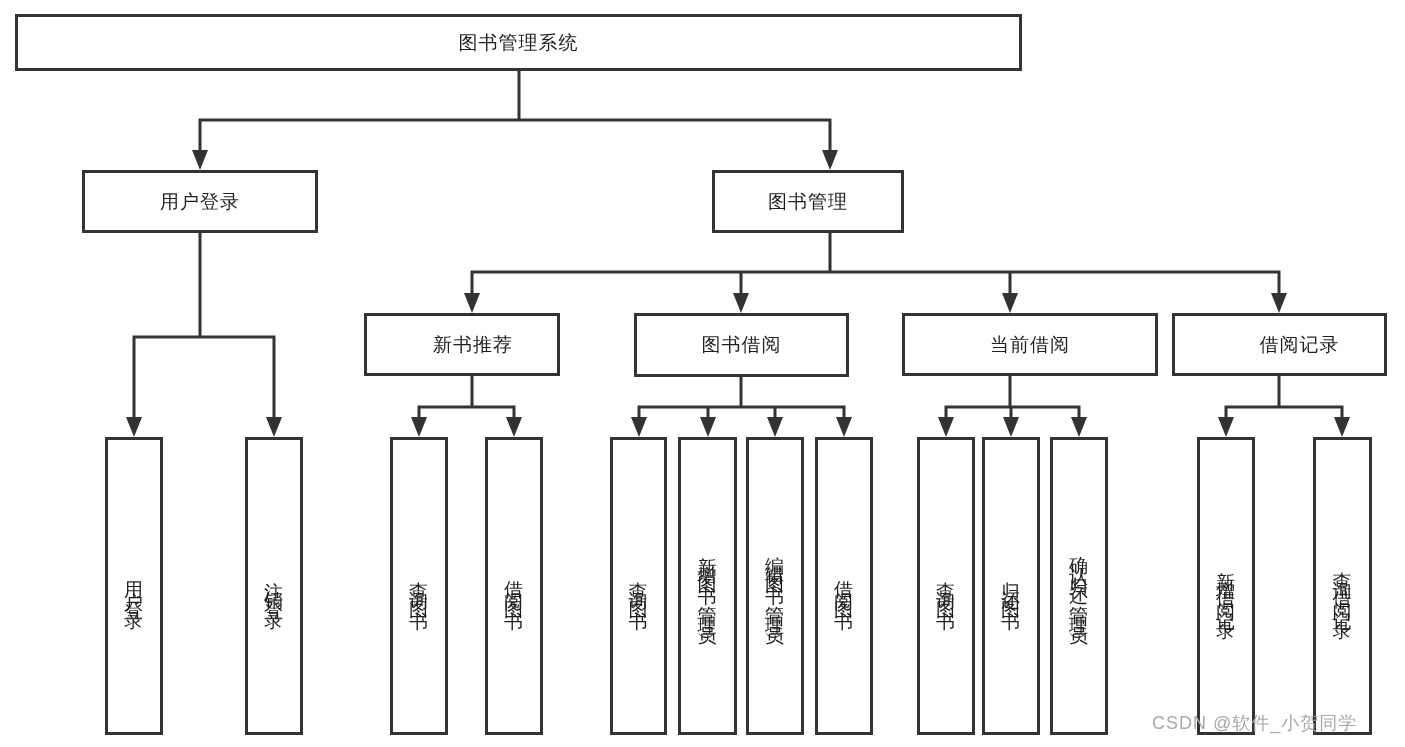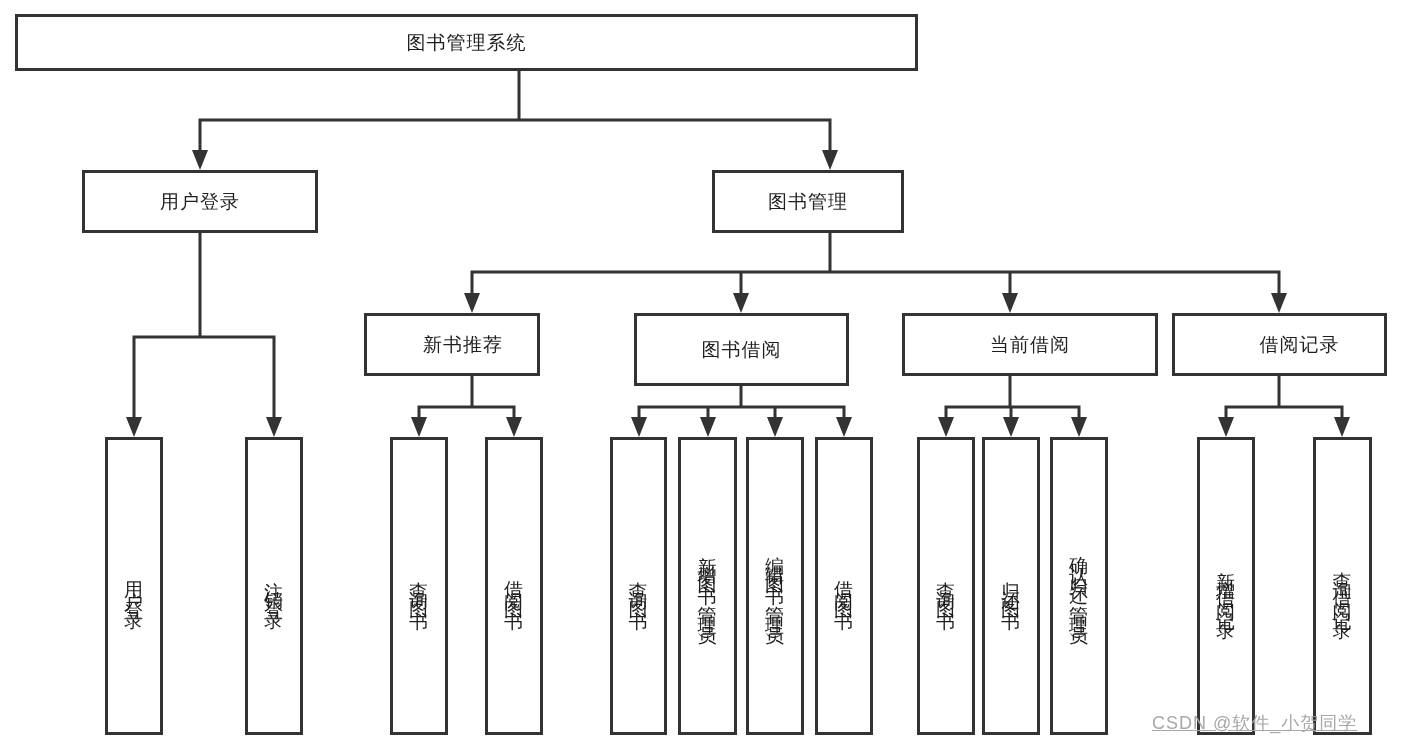--- a/index.html
+++ b/index.html
@@ -42,21 +42,20 @@
     white-space:nowrap;
   }
   .watermark{
     position:absolute;
     left:1152px;top:711px;
     z-index:5;
     font-size:18px;
     letter-spacing:1px;
     color:var(--watermark);
     white-space:nowrap;
-    text-decoration:underline;
   }
 </style>
 </head>
 <body>
 
 <div class="canvas">
 
   <svg class="edges" width="1405" height="747" viewBox="0 0 1405 747">
     <path class="l" d="
       M519 68 V120
@@ -92,35 +91,35 @@
       M700 417 L716 417 L708 437 Z
       M767 417 L783 417 L775 437 Z
       M836 417 L852 417 L844 437 Z
       M938 417 L954 417 L946 437 Z
       M1003 417 L1019 417 L1011 437 Z
       M1071 417 L1087 417 L1079 437 Z
       M1218 417 L1234 417 L1226 437 Z
       M1334 417 L1350 417 L1342 437 Z"></path>
   </svg>
 
-  <div class="node" style="left:15px;top:14px;width:903px;height:57px;">
+  <div class="node" style="left:15px;top:14px;width:1007px;height:57px;">
     <span class="lbl">图书管理系统</span>
   </div>
 
   <div class="node" style="left:82px;top:170px;width:236px;height:63px;">
     <span class="lbl">用户登录</span>
   </div>
   <div class="node" style="left:712px;top:170px;width:192px;height:63px;">
     <span class="lbl">图书管理</span>
   </div>
 
-  <div class="node" style="left:364px;top:313px;width:176px;height:63px;padding-left:22px;">
+  <div class="node" style="left:364px;top:313px;width:196px;height:63px;padding-left:22px;">
     <span class="lbl">新书推荐</span>
   </div>
-  <div class="node" style="left:634px;top:313px;width:215px;height:73px;">
+  <div class="node" style="left:634px;top:313px;width:215px;height:64px;">
     <span class="lbl">图书借阅</span>
   </div>
   <div class="node" style="left:902px;top:313px;width:256px;height:63px;">
     <span class="lbl">当前借阅</span>
   </div>
   <div class="node" style="left:1172px;top:313px;width:215px;height:63px;padding-left:40px;">
     <span class="lbl">借阅记录</span>
   </div>
 
   <div class="node" style="left:105px;top:437px;width:58px;height:298px;">

